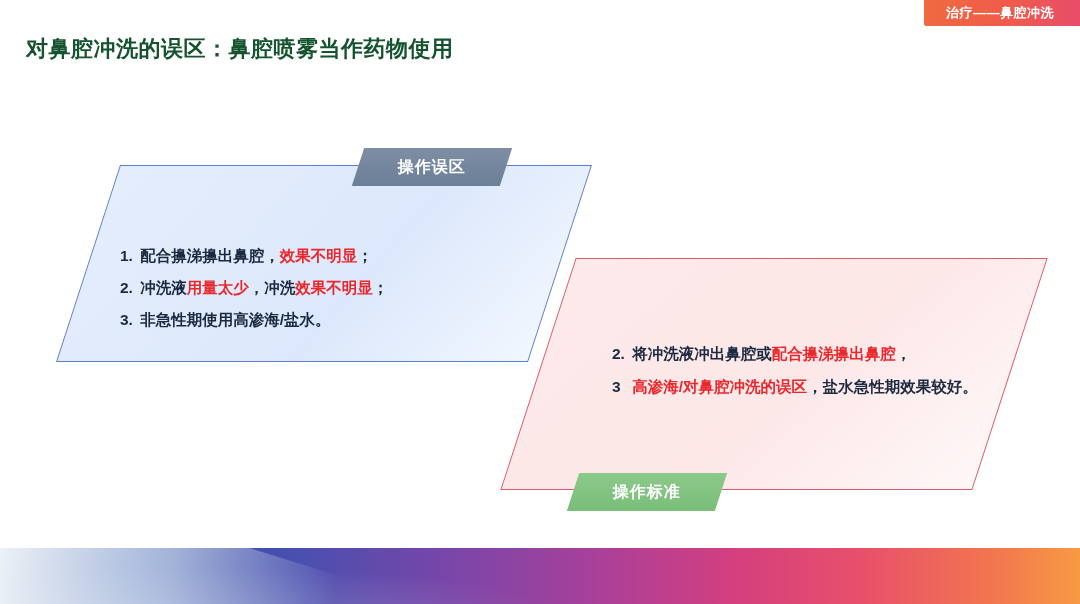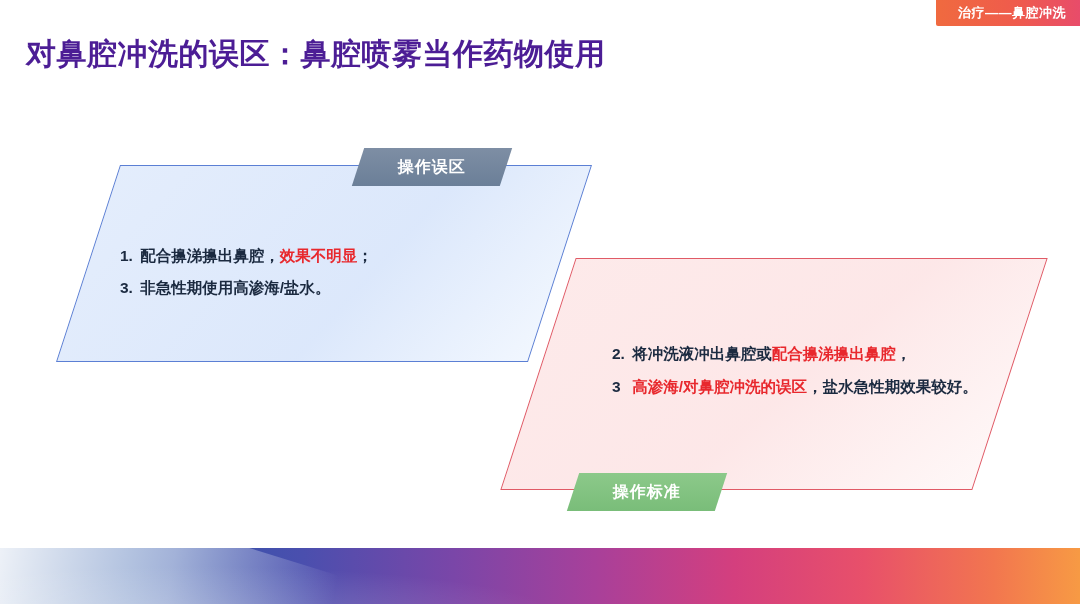--- a/index.html
+++ b/index.html
@@ -22,39 +22,39 @@
     background: #ffffff;
     overflow: hidden;
   }
 
   
   .corner-tag {
     position: absolute;
     right: 0;
     top: 0;
     height: 26px;
-    padding: 0 14px 0 22px;
+    padding: 0 26px 0 22px;
     background: linear-gradient(90deg, #f06a3f 0%, #ef5b4c 55%, #e84c6a 100%);
     color: #ffffff;
     font-size: 13px;
     font-weight: bold;
     display: flex;
     align-items: center;
     letter-spacing: 0.5px;
     border-bottom-left-radius: 2px;
   }
 
   
   .slide-title {
     position: absolute;
     left: 26px;
     top: 34px;
-    font-size: 30px;
-    font-weight: bold;
-    color: #4c1d95;
+    font-size: 22px;
+    font-weight: bold;
+    color: #14532d;
     letter-spacing: 0.5px;
     white-space: nowrap;
   }
 
   
   .blue-para {
     position: absolute;
     left: 88px;
     top: 165px;
     width: 470px;
@@ -189,20 +189,24 @@
   <div class="pill pill-green">
     <span>操作标准</span>
   </div>
 
   <div class="text-block blue-block">
     <div class="line">
       <span class="num">1.</span>
       <span>配合擤涕擤出鼻腔，</span><span class="red-txt">效果不明显</span><span>；</span>
     </div>
     <div class="line">
+      <span class="num">2.</span>
+      <span>冲洗液</span><span class="red-txt">用量太少</span><span>，冲洗</span><span class="red-txt">效果不明显</span><span>；</span>
+    </div>
+    <div class="line">
       <span class="num">3.</span>
       <span>非急性期使用高渗海/盐水。</span>
     </div>
   </div>
 
   <div class="text-block red-block">
     <div class="line">
       <span class="num">2.</span>
       <span>将冲洗液冲出鼻腔或</span><span class="red-txt">配合擤涕擤出鼻腔</span><span>，</span>
     </div>

